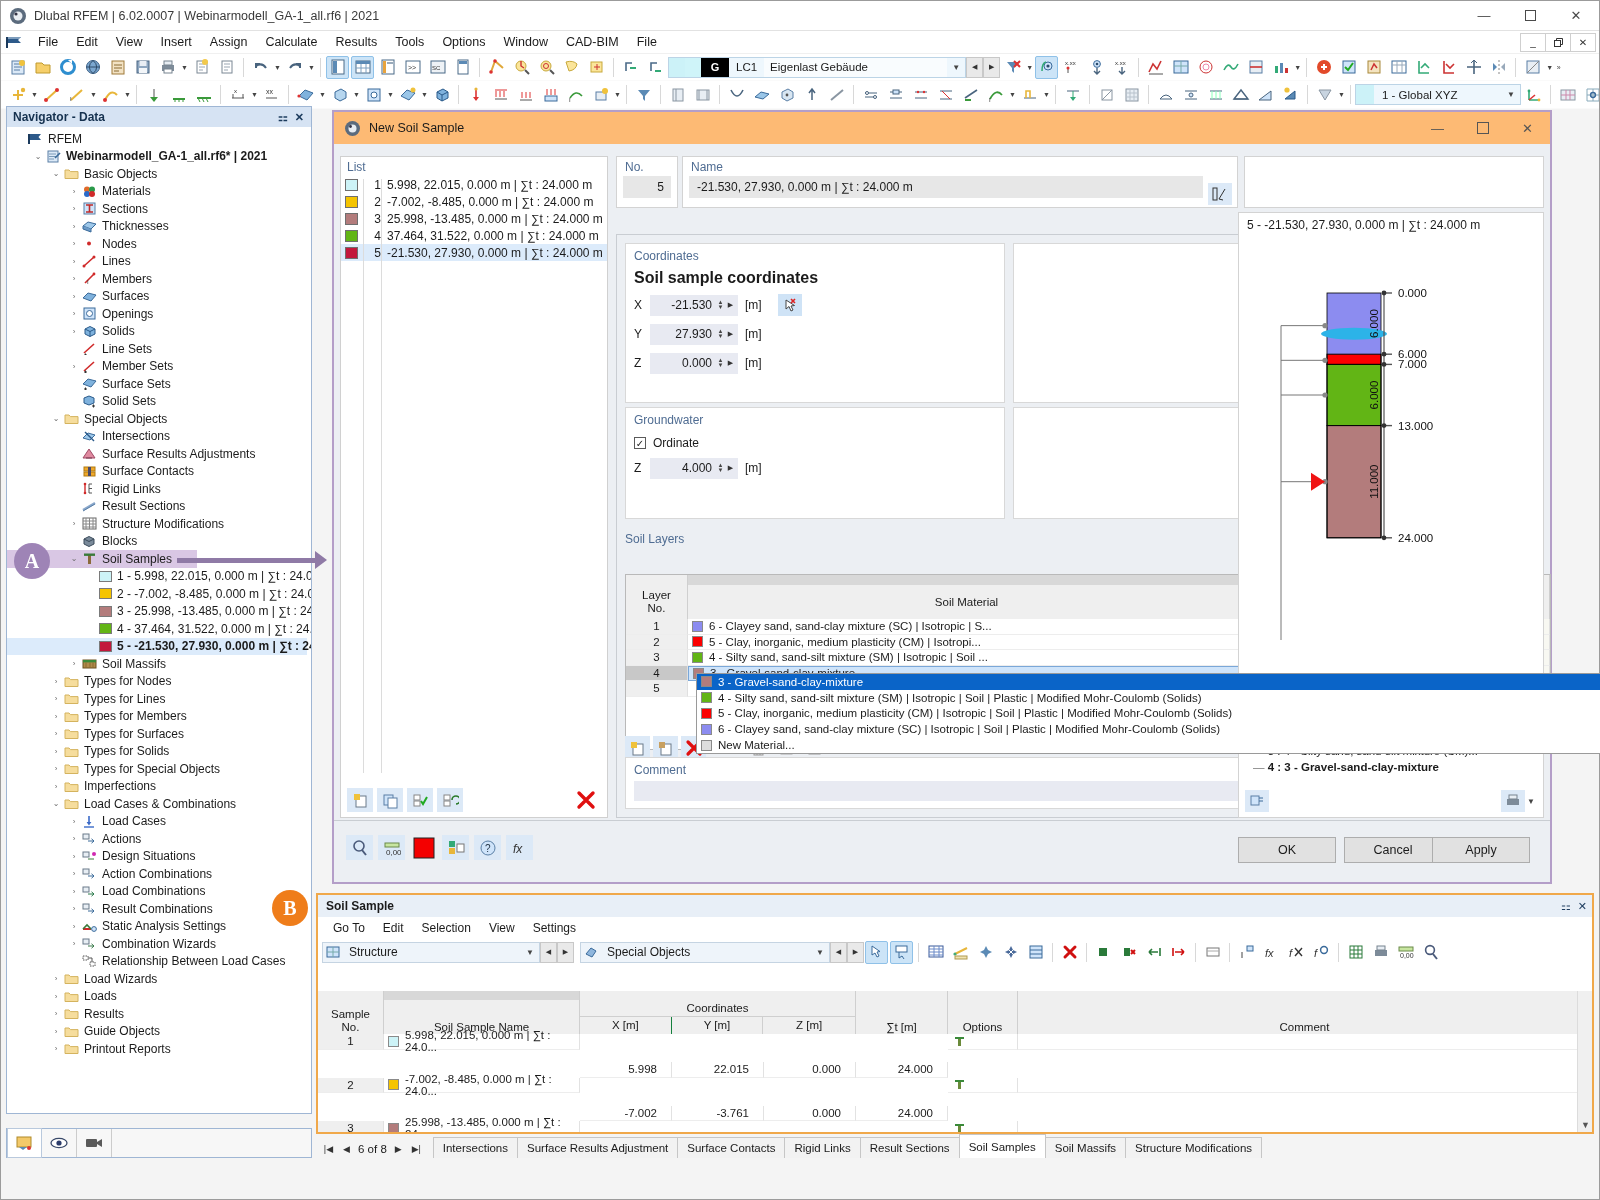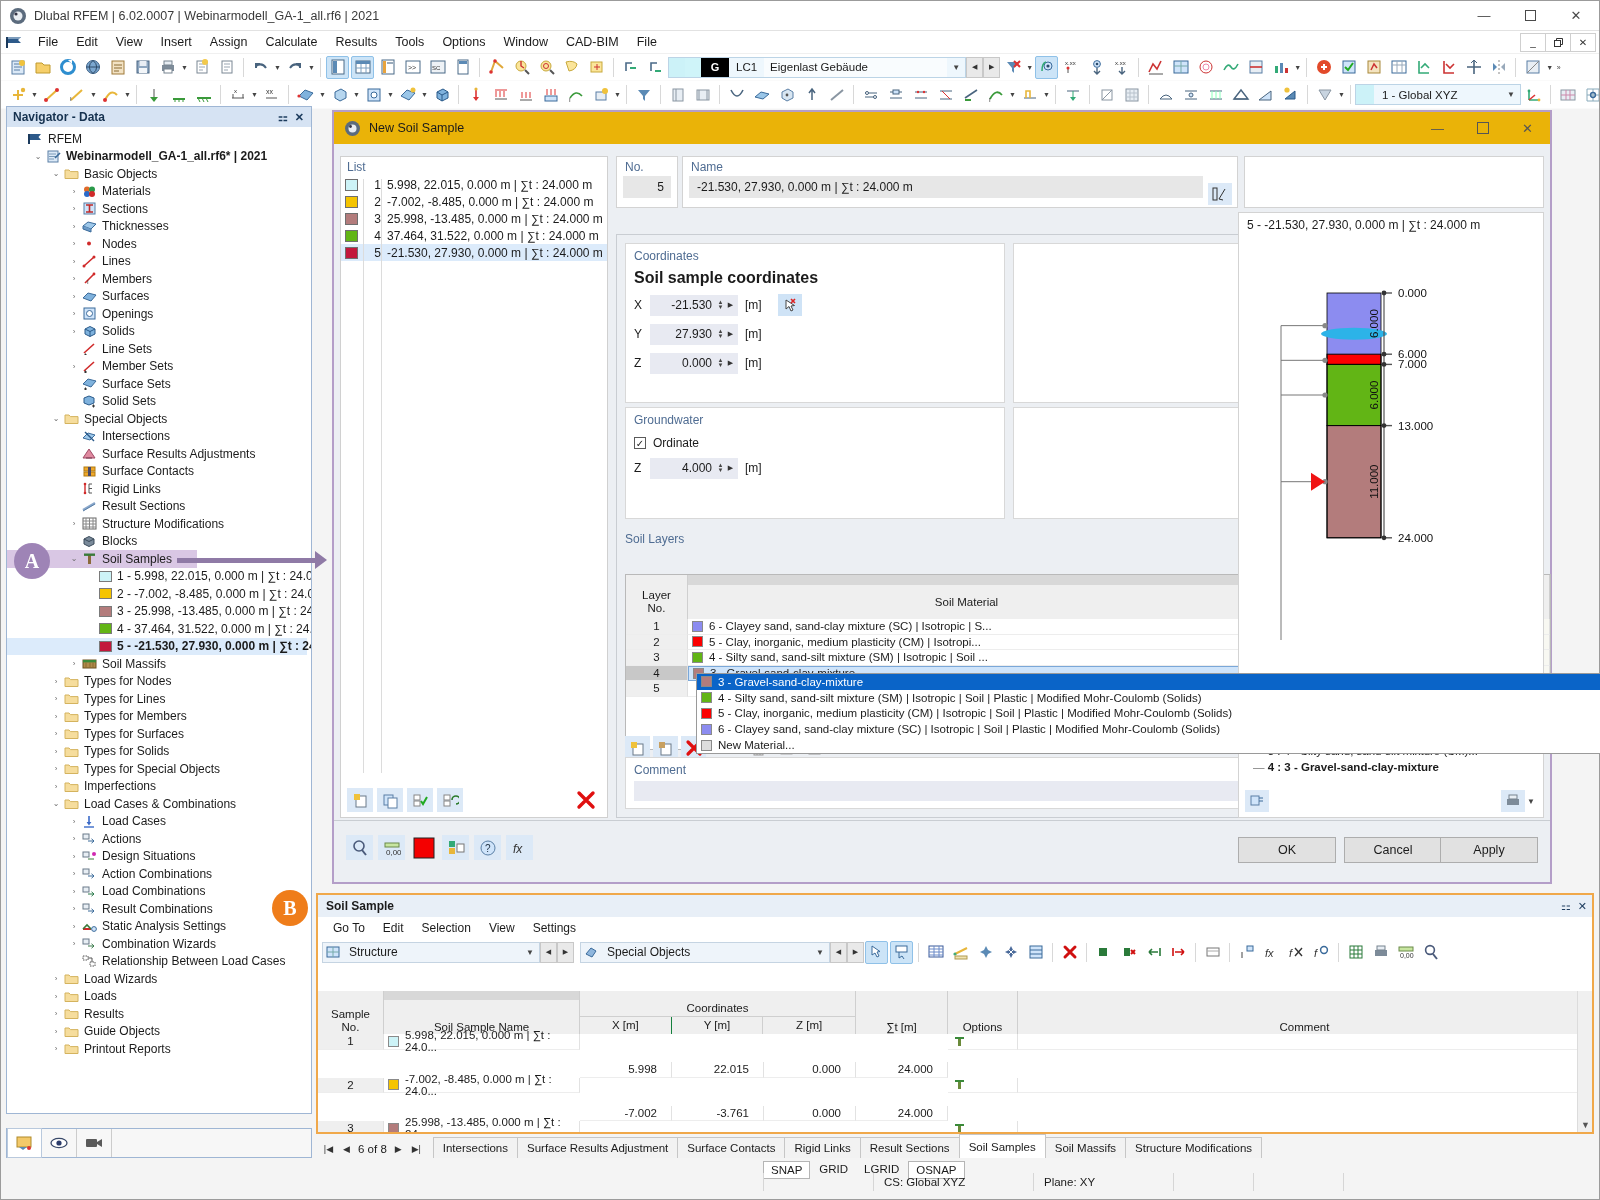--- a/index.html
+++ b/index.html
@@ -74,21 +74,21 @@
   .arrowline { position:absolute; height:5px; background:#8f7aa6; z-index:55; }
   .arrowhead { position:absolute; width:0; height:0; border-top:9px solid transparent; border-bottom:9px solid transparent; border-left:12px solid #8f7aa6; z-index:55; }
 
   
   .botleft { position:absolute; left:4px; bottom:40px; width:306px; height:30px; border:1px solid #9fb6d4; background:#f7f7f7; display:flex; align-items:center; }
   .blbtn { width:35px; height:28px; display:flex; align-items:center; justify-content:center; border-right:1px solid #ccc; }
   .blbtn.first { background:#fff; border:1px solid #b9c9dd; height:30px; }
 
   
   .dlg { position:absolute; left:330px; top:4px; width:1220px; height:774px; background:#eceff3; border:2px solid #b49ec8; z-index:30; }
-  .dlg-title { height:32px; background:#eab308; display:flex; align-items:center; padding-left:10px; }
+  .dlg-title { height:32px; background:#fdba74; display:flex; align-items:center; padding-left:10px; }
   .dlg-title .dicon { width:17px; height:17px; margin-right:8px; }
   .dlg-title .dt { font-size:12.5px; }
   .dlg-title .dwb { margin-left:auto; display:flex; }
   .dlg-title .dwb div { width:45px; height:32px; display:flex; align-items:center; justify-content:center; color:#555; font-size:13px; }
 
   .dlg-body { position:absolute; top:32px; left:0; right:0; bottom:0; }
 
   .listpanel { position:absolute; left:6px; top:12px; width:268px; bottom:64px; background:#fff; border:1px solid #d0d0d0; }
   .listlabel { color:#4f6c92; font-size:12px; padding:3px 0 2px 6px; }
   .listitem { height:17px; display:flex; align-items:center; font-size:12px; padding-left:4px; }
@@ -1880,21 +1880,21 @@
                 </svg>
               </div>
             <div class="ft">
                 <svg width="18" height="18">
                   <text x="2" y="14" font-size="12" font-style="italic" fill="#333">fx</text>
                 </svg>
               </div>
           </div>
           <div class="dbtn" style="right:214px;">OK</div>
           <div class="dbtn" style="right:108px;">Cancel</div>
-          <div class="dbtn" style="right:12px;">Apply</div>
+          <div class="dbtn" style="right:20px;">Apply</div>
         </div>
       </div>
     </div>
 
     <div class="tblwin">
       <div class="tw-title">
         <span>Soil Sample</span>
         <span class="sp">
           <span>⚏</span>
           <span>✕</span>
@@ -2228,31 +2228,14 @@
           <div class="btab">Surface Results Adjustment</div>
           <div class="btab">Surface Contacts</div>
           <div class="btab">Rigid Links</div>
           <div class="btab">Result Sections</div>
           <div class="btab active">Soil Samples</div>
           <div class="btab">Soil Massifs</div>
           <div class="btab">Structure Modifications</div>
         </div>
     </div>
 
-    <div class="statusbar">
-      <div class="sb-snap">
-        <div class="box">SNAP</div>
-        <div>GRID</div>
-        <div>LGRID</div>
-        <div class="box">OSNAP</div>
-      </div>
-      <div class="sb-bottom">
-        <div class="sb-cell" style="width:760px; border-left:none;"></div>
-        <div class="sb-cell" style="width:110px;"></div>
-        <div class="sb-cell" style="width:160px;">CS: Global XYZ</div>
-        <div class="sb-cell" style="width:140px;">Plane: XY</div>
-        <div class="sb-cell" style="width:80px;"></div>
-        <div class="sb-cell" style="width:90px;"></div>
-        <div class="sb-cell" style="flex:1;"></div>
-      </div>
-    </div>
   </div>
 </div>
 
 </body></html>

